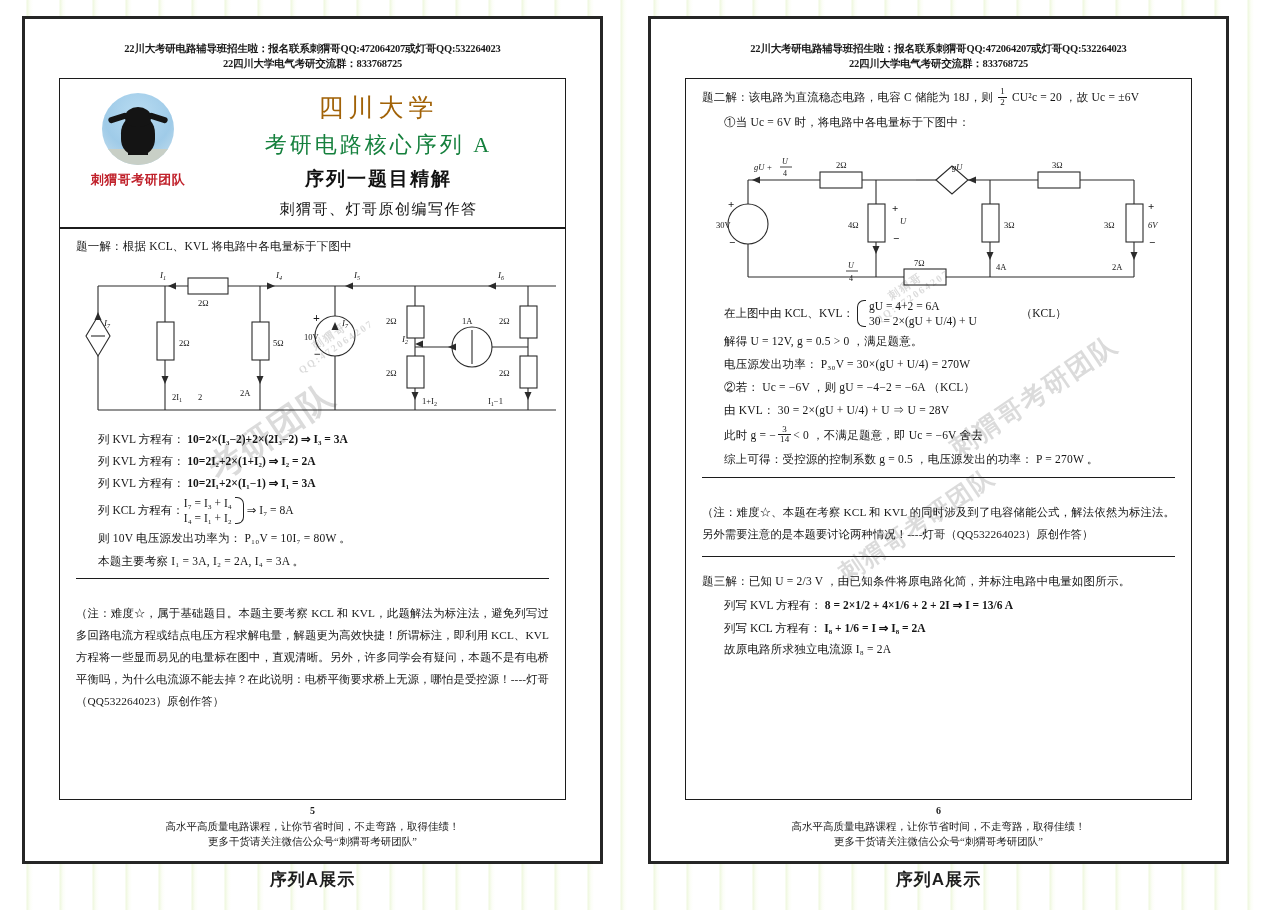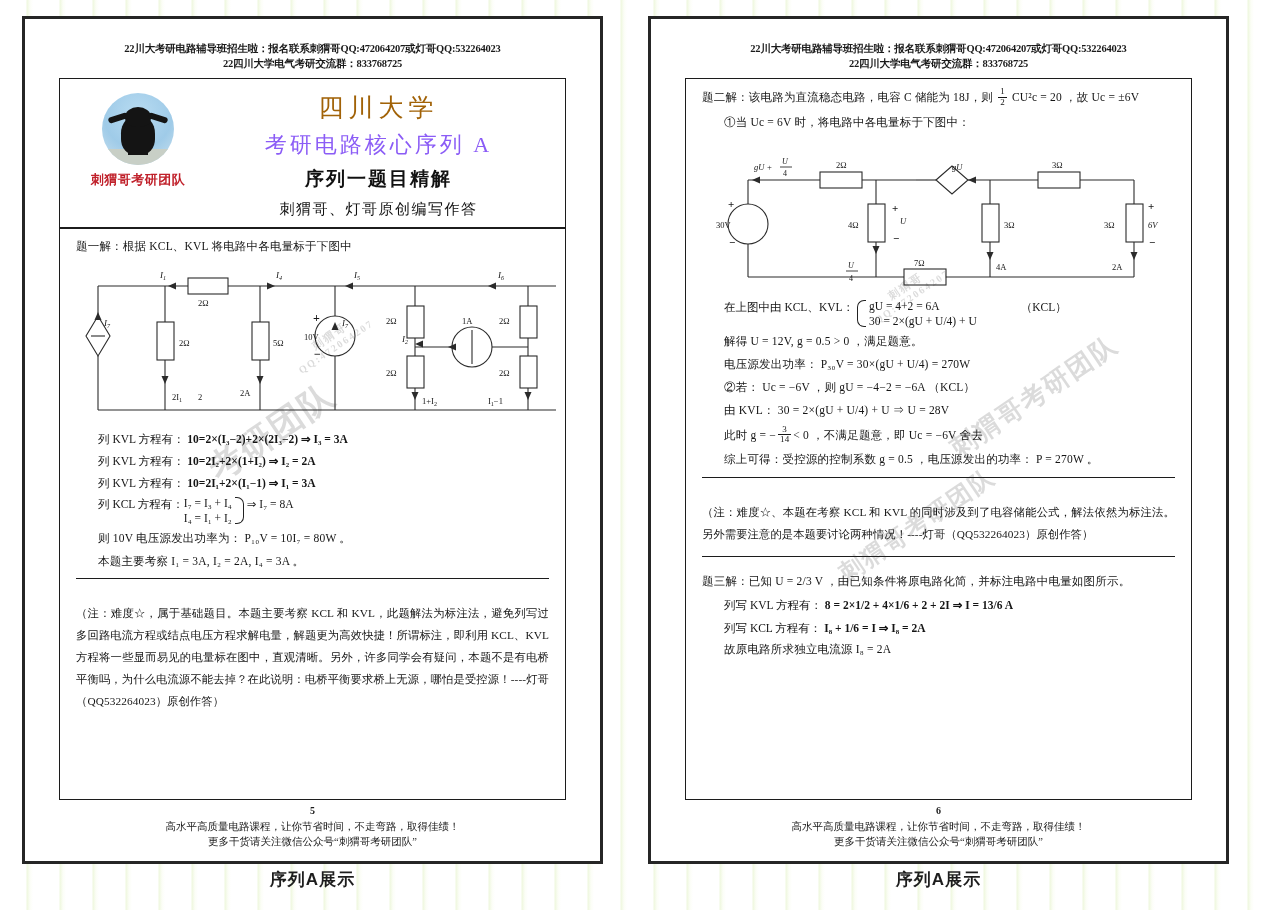--- a/index.html
+++ b/index.html
@@ -110,41 +110,41 @@
   .brand-logo .legR{ right:26px; }
   .brand-name{
     margin-top:6px;
     color:#c0202a;
     font-weight:bold;
     font-size:13px;
     letter-spacing:0.5px;
   }
   .title-texts{ flex:1 1 auto; text-align:center; padding-left:4px; }
   .t-univ{ font-size:25px; letter-spacing:5px; margin:2px 0 6px 0; color:#a16207; font-family:"Liberation Serif", serif; }
-  .t-series{ font-size:22px; letter-spacing:3px; margin:0 0 6px 0; color:#8b5cf6; }
+  .t-series{ font-size:22px; letter-spacing:3px; margin:0 0 6px 0; color:#15803d; }
   .t-sub{ font-size:19px; font-weight:bold; letter-spacing:2px; margin:0 0 8px 0; color:#111; }
   .t-author{ font-size:15px; letter-spacing:1.5px; color:#111; }
 
   
   .body-area{ padding:9px 16px 6px 16px; font-size:11.5px; color:#151515; }
   .line{ margin:0 0 6px 0; line-height:1.5; letter-spacing:0.2px; }
   .line.ind{ padding-left:22px; }
   .eqline{ margin:0 0 4px 0; line-height:1.6; padding-left:22px; font-size:11.5px; }
   .eqline b{ font-family:"Liberation Serif", serif; }
   .note{
     border-top:1.2px solid #1c1c1c;
     margin-top:8px;
     padding-top:23px;
     font-size:11.3px;
     line-height:1.95;
     text-align:justify;
     letter-spacing:0.1px;
   }
 
-  .blockrow{ display:flex; align-items:flex-start; padding-left:22px; margin:0 0 6px 0; }
+  .blockrow{ display:flex; align-items:center; padding-left:22px; margin:0 0 6px 0; }
   .blockrow .lbl{ font-size:11.5px; white-space:nowrap; }
   .brace{
     display:inline-block; width:9px; align-self:stretch;
     border-left:1.4px solid #222;
     border-top:1.4px solid #222;
     border-bottom:1.4px solid #222;
     border-radius:7px 0 0 7px;
     margin:0 3px;
   }
   .brace-r{

